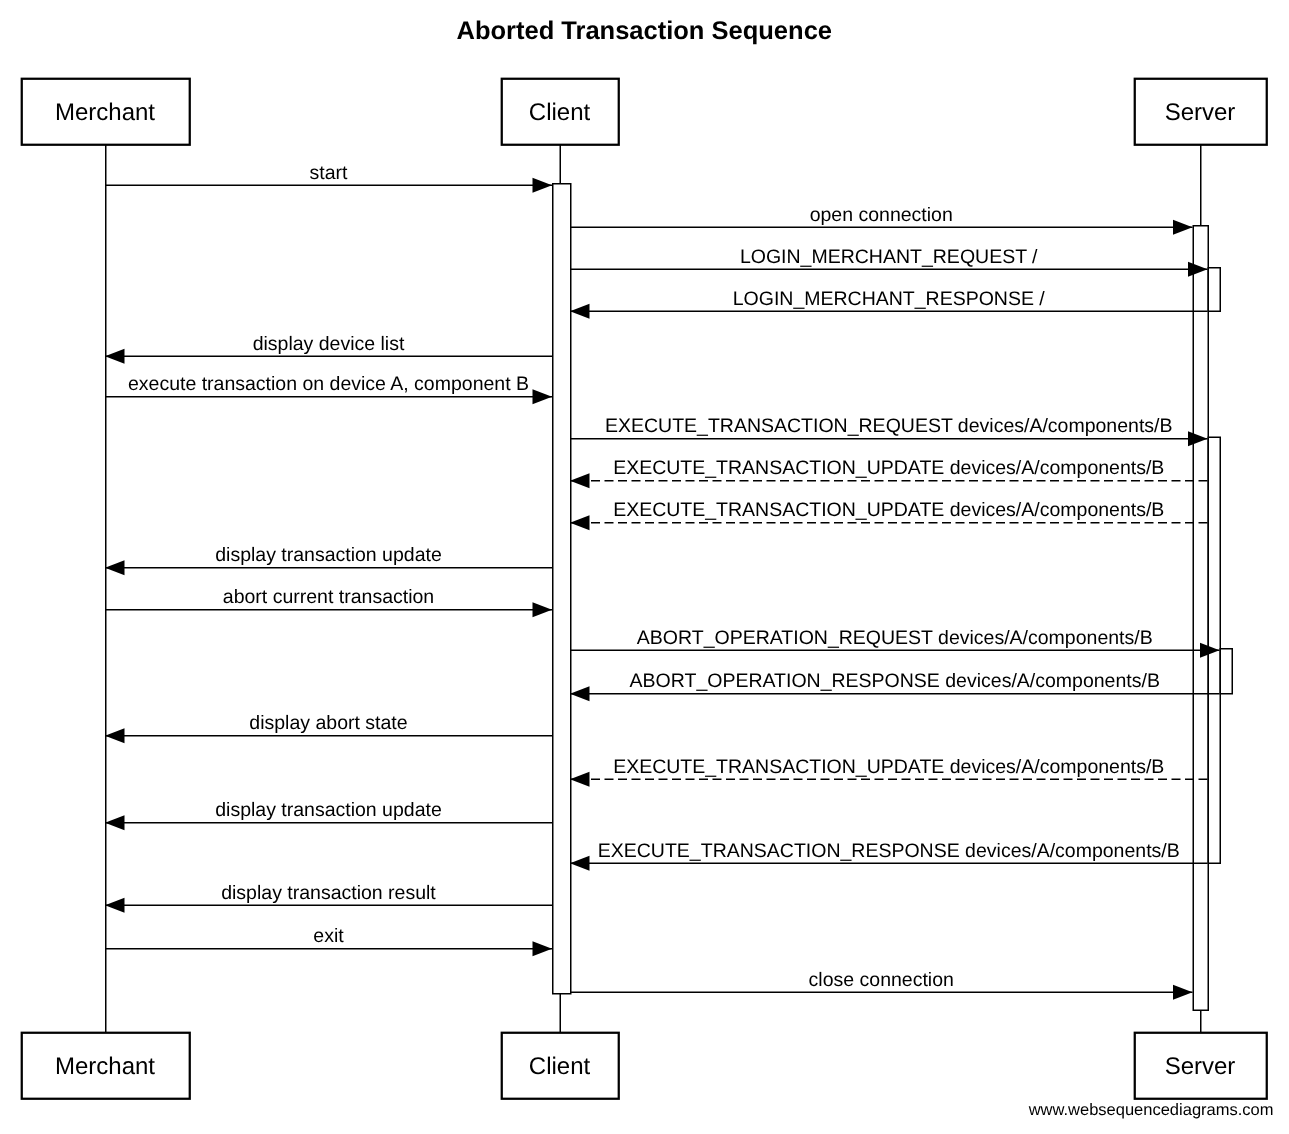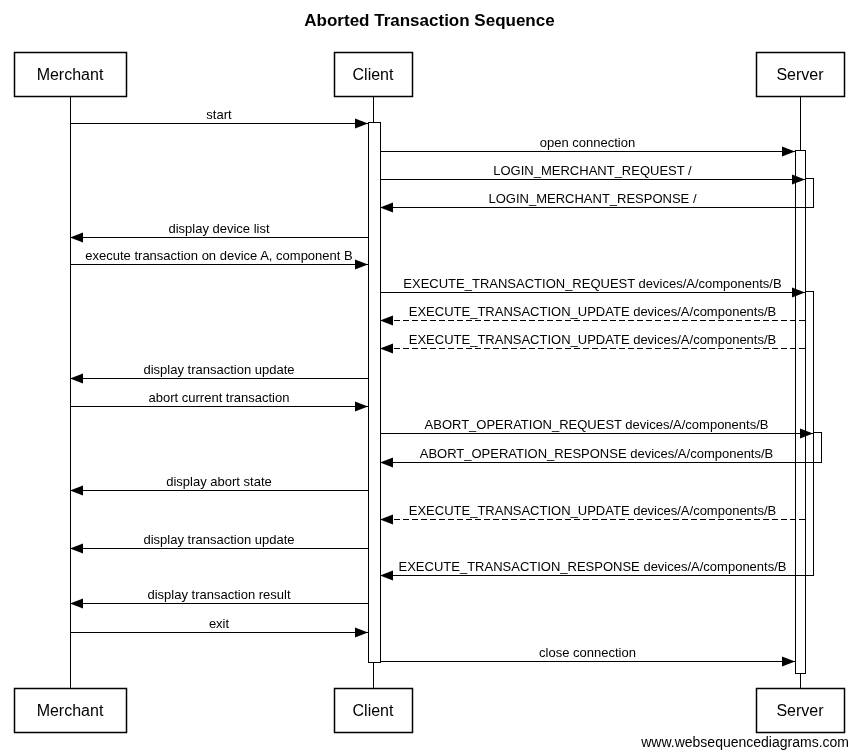--- a/index.html
+++ b/index.html
@@ -19,21 +19,21 @@
     width: 100%;
     text-align: center;
     font-size: 17px;
     font-weight: bold;
     color: #000;
   }
   .watermark {
     position: absolute;
     top: 734px;
     right: 10px;
-    font-size: 14px;
+    font-size: 11px;
     color: #000;
   }
   svg.seq { position: absolute; top: 0; left: 0; }
   svg.seq text {
     font-family: "Liberation Sans", sans-serif;
     fill: #000;
   }
   svg.seq text.msg-label { font-size: 13px; }
   svg.seq text.actor-label { font-size: 16px; }
 </style>

